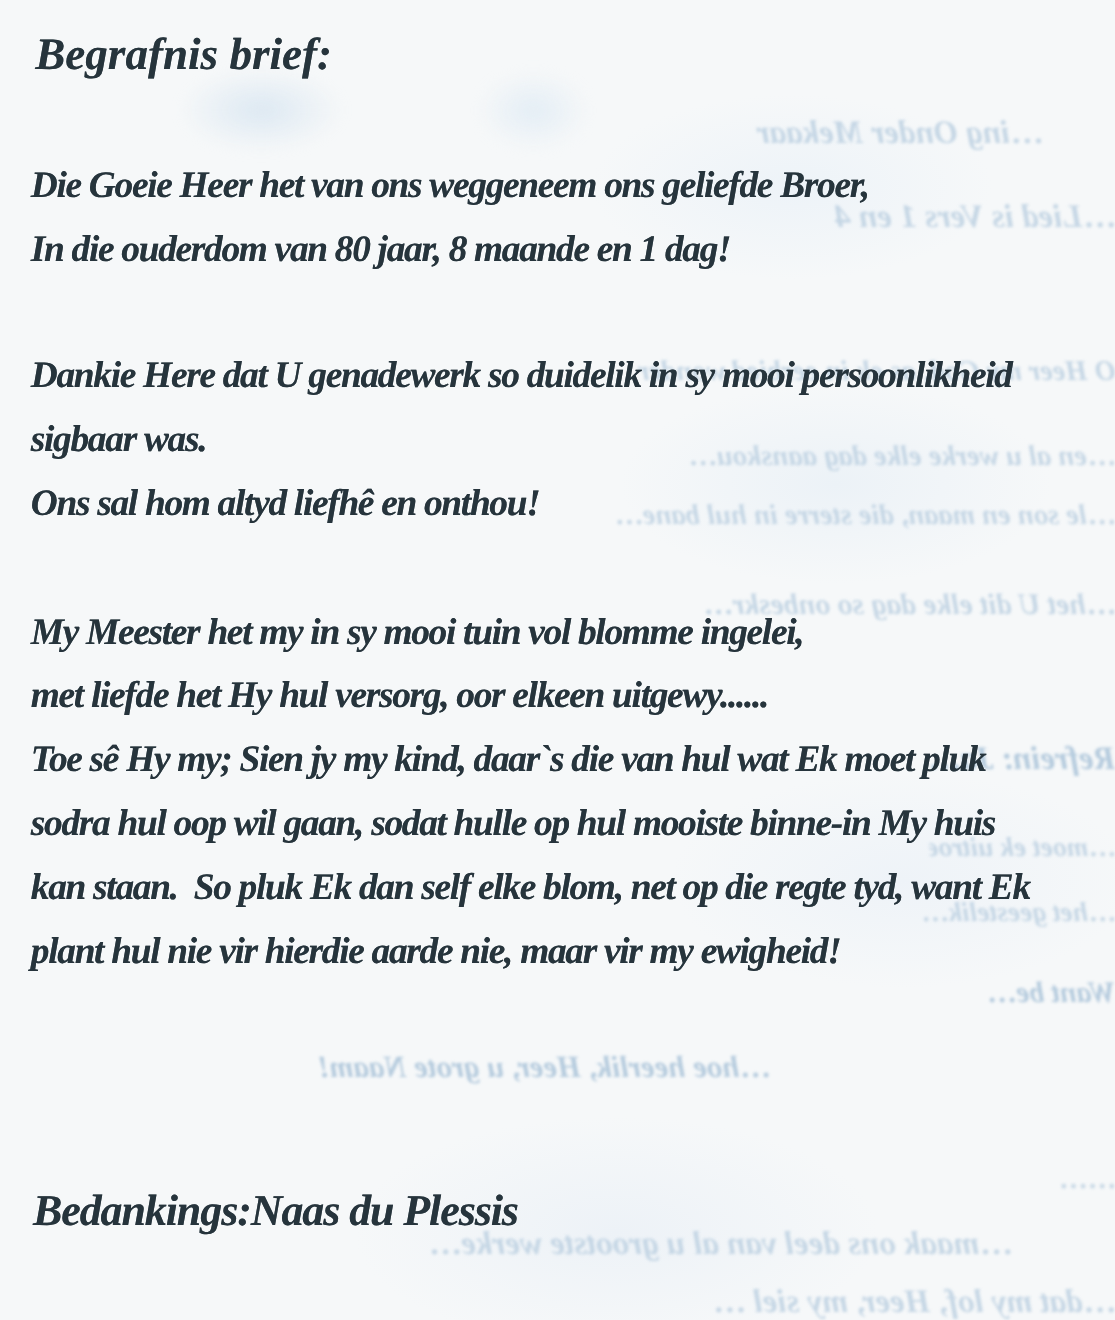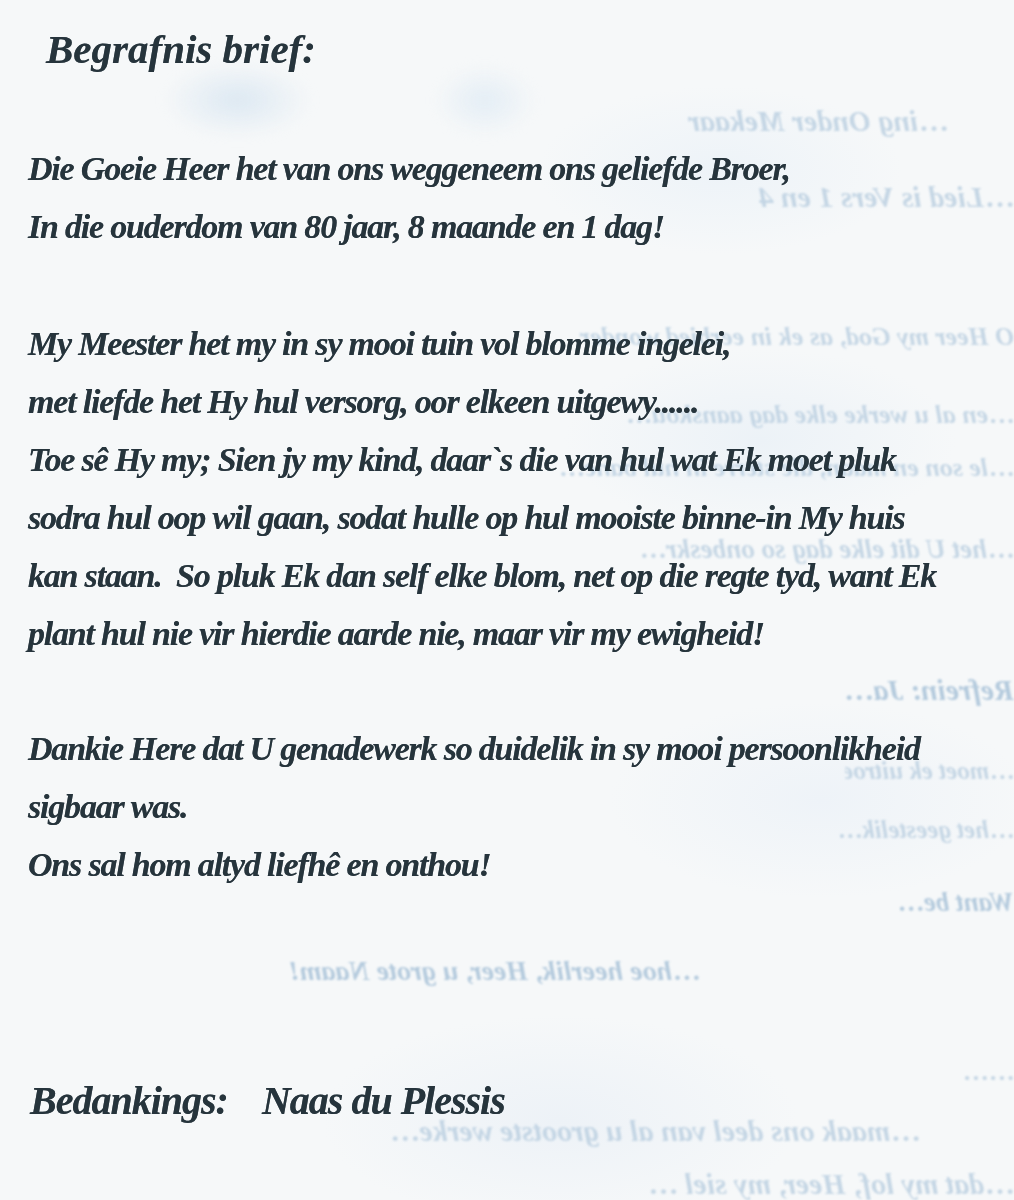--- a/index.html
+++ b/index.html
@@ -59,34 +59,34 @@
 
   
   .letter{
     position:relative;
     padding:14px 28px 0 28px;
     color:var(--ink);
     font-style:italic;font-weight:700;
     text-shadow:0 0 .6px rgba(38,52,60,.75);
   }
   .title{
-    margin:8px 0 0 18px;
+    margin:8px 0 0 4px;
     font-size:41px;line-height:54px;
     font-weight:700;
   }
   .para{margin:0;font-size:34px;line-height:58px;letter-spacing:-1.2px;font-style:italic;}
   .para .line{display:block;white-space:pre;}
   .p1{margin-top:64px;}
   .p2{margin-top:57px;}
   .p3{margin-top:59px;}
   .closing{
     margin:181px 0 0 2px;
     font-size:40px;line-height:52px;letter-spacing:-1px;
   }
-  .closing .name{margin-left:34px;font-style:italic;}
+  .closing .name{font-style:italic;}
 </style>
 </head>
 <body>
 
 <div class="page">
 
   <div class="ghost-layer">
     <div class="blob blob1"></div>
     <div class="blob blob2"></div>
     <div class="ghost g0">…ing Onder Mekaar</div>
@@ -106,33 +106,33 @@
   </div>
 
   <main class="letter">
     <h1 class="title">Begrafnis brief:</h1>
 
     <p class="para p1">
       <span class="line">Die Goeie Heer het van ons weggeneem ons geliefde Broer,</span>
       <span class="line">In die ouderdom van 80 jaar, 8 maande en 1 dag!</span>
     </p>
 
+    <p class="para p2">
+      <span class="line">Dankie Here dat U genadewerk so duidelik in sy mooi persoonlikheid</span>
+      <span class="line">sigbaar was.</span>
+      <span class="line">Ons sal hom altyd liefhê en onthou!</span>
+    </p>
+
     <p class="para p3">
       <span class="line">My Meester het my in sy mooi tuin vol blomme ingelei,</span>
       <span class="line">met liefde het Hy hul versorg, oor elkeen uitgewy......</span>
       <span class="line">Toe sê Hy my; Sien jy my kind, daar`s die van hul wat Ek moet pluk</span>
       <span class="line">sodra hul oop wil gaan, sodat hulle op hul mooiste binne-in My huis</span>
       <span class="line">kan staan.  So pluk Ek dan self elke blom, net op die regte tyd, want Ek</span>
       <span class="line">plant hul nie vir hierdie aarde nie, maar vir my ewigheid!</span>
-    </p>
-
-    <p class="para p2">
-      <span class="line">Dankie Here dat U genadewerk so duidelik in sy mooi persoonlikheid</span>
-      <span class="line">sigbaar was.</span>
-      <span class="line">Ons sal hom altyd liefhê en onthou!</span>
     </p>
 
     <p class="closing">
       <span class="label">Bedankings:</span><span class="name">Naas du Plessis</span>
     </p>
   </main>
 
 </div>
 
 </body></html>

